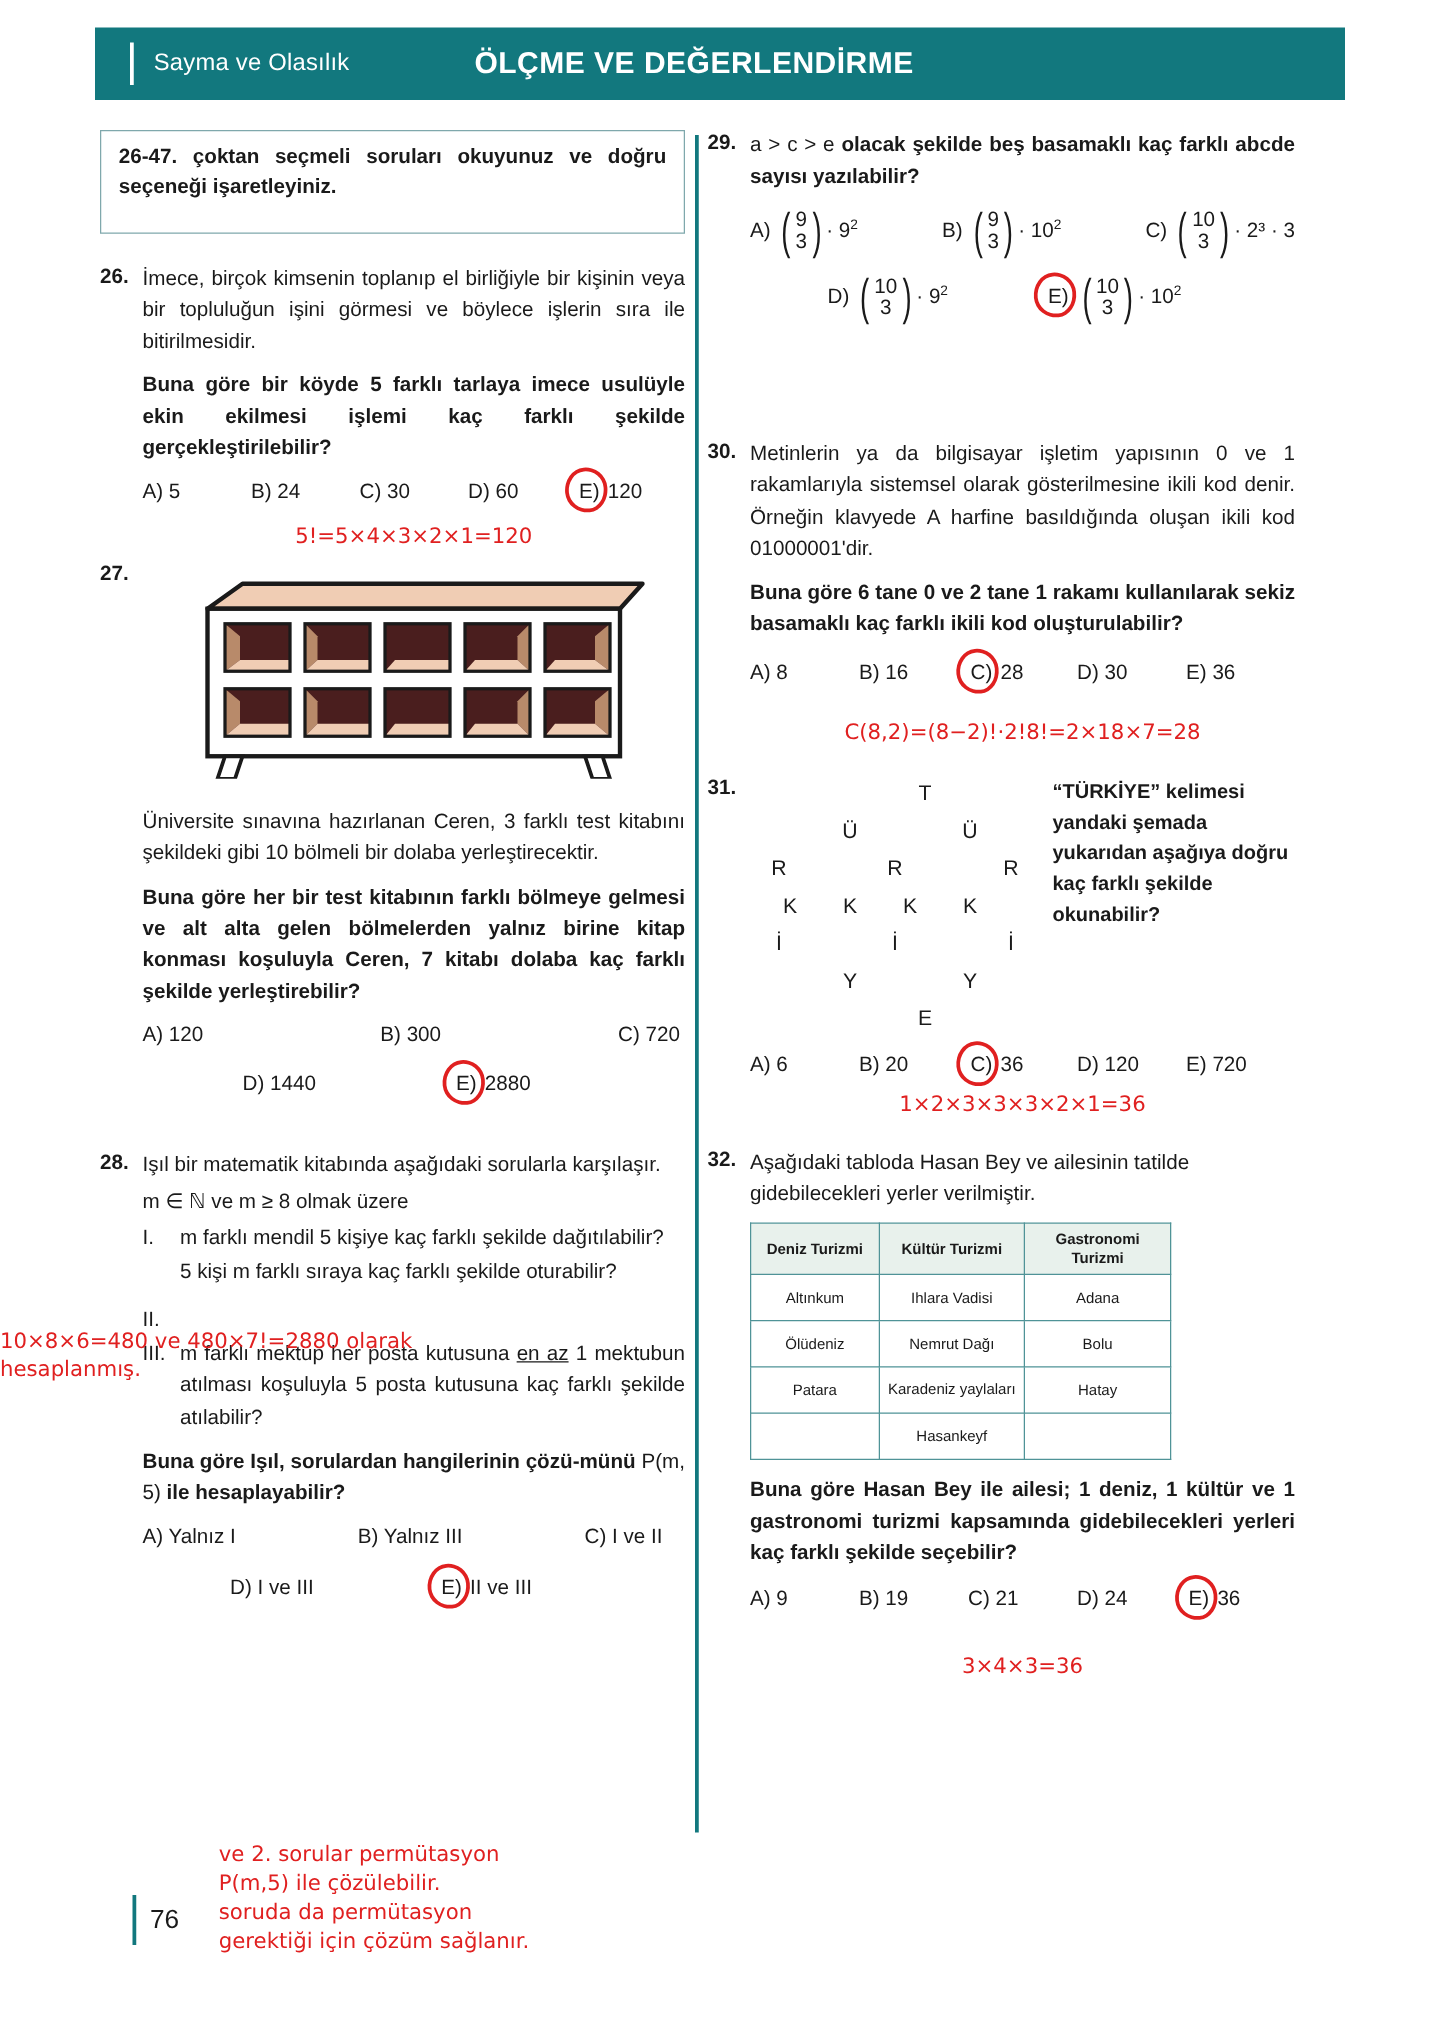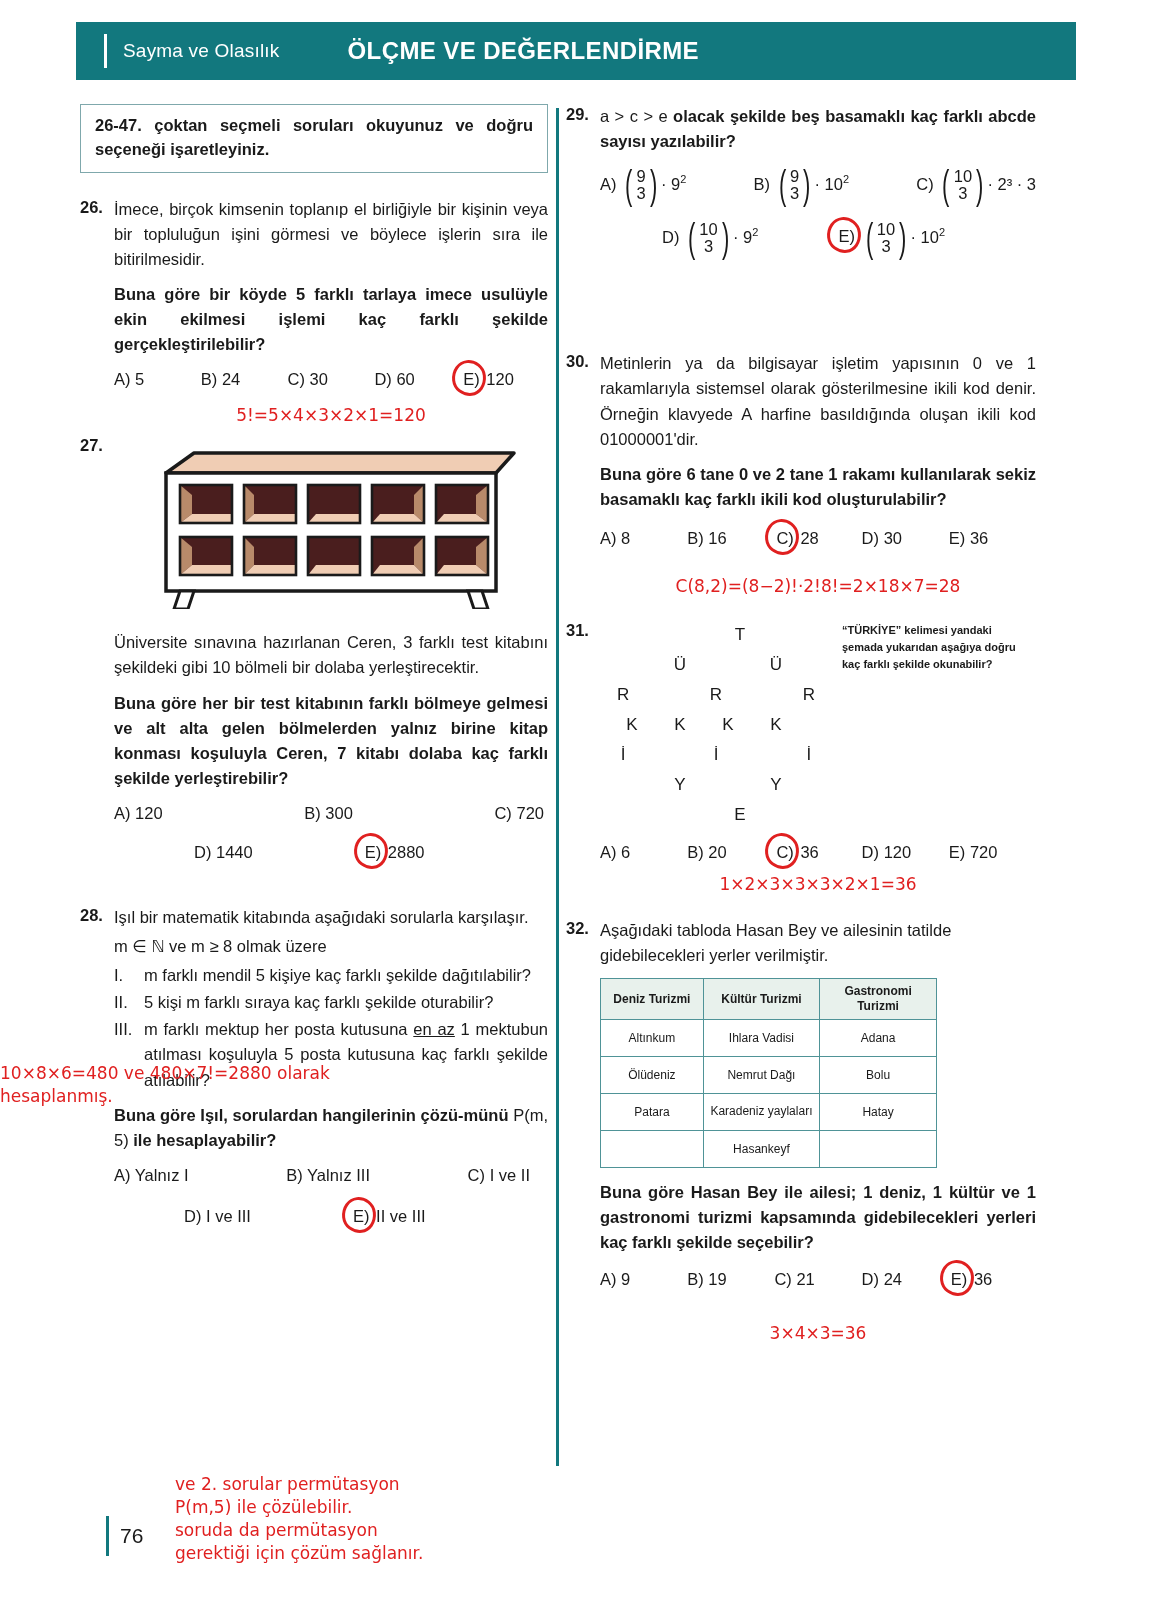--- a/index.html
+++ b/index.html
@@ -15,32 +15,32 @@
   .header{
     position:absolute;left:76px;top:22px;width:1000px;height:58px;
     background:#12787E;display:flex;align-items:center;
   }
   .header-rule{
     width:3px;height:34px;background:#ffffff;margin-left:28px;margin-right:16px;
   }
   .header-sub{color:#ffffff;font-size:19px;letter-spacing:.2px;font-weight:400;text-align:right;}
   .header-title{
     color:#ffffff;font-size:24px;font-weight:700;letter-spacing:.4px;
-    margin-left:68px;
+    margin-left:100px;
   }
   
   .col{position:absolute;top:104px;}
   .col-left{left:80px;width:468px;}
   .col-right{left:566px;width:470px;}
   .col-divider{
     position:absolute;left:556px;top:108px;width:3px;height:1358px;background:#12787E;
   }
   
   .instruction{
-    border:1px solid #7FA8AC;padding:9px 14px 10px 14px;margin-bottom:24px;
+    border:1px solid #7FA8AC;padding:9px 14px 24px 14px;margin-bottom:24px;
     font-size:16.5px;font-weight:700;line-height:1.45;text-align:justify;
   }
   
   .q{display:flex;margin-bottom:6px;}
   .q-num{font-weight:700;font-size:16.5px;width:34px;flex:0 0 34px;padding-top:1px;}
   .q-body{flex:1;font-size:16.5px;line-height:1.52;}
   .p-just{text-align:justify;margin:0 0 10px 0;}
   .p-bold{font-weight:700;text-align:justify;margin:0 0 10px 0;}
   .p-plain{margin:0 0 10px 0;}
   .opts{display:flex;margin:2px 0 4px 0;font-size:16.5px;position:relative;}
@@ -63,21 +63,21 @@
   .binom{display:inline-flex;align-items:center;vertical-align:middle;margin:0 1px;}
   .binom .par{font-size:40px;line-height:0.8;font-weight:300;transform:scaleX(.55);}
   .binom .stack{display:inline-flex;flex-direction:column;align-items:center;
     line-height:1.05;font-size:16.5px;margin:0 1px;}
   sup.ex{font-size:11px;vertical-align:super;}
   
   .pyr{font-size:17px;line-height:1.0;}
   .pyr-row{display:flex;justify-content:center;height:30px;align-items:center;}
   .pyr-cell{width:48px;text-align:center;}
   .q31-flex{display:flex;gap:10px;}
-  .q31-right{font-weight:700;font-size:11px;line-height:1.55;padding-top:2px;width:190px;}
+  .q31-right{font-weight:700;font-size:16px;line-height:1.55;padding-top:2px;width:190px;}
   
   table.tt{border-collapse:collapse;width:337px;margin:4px 0 12px 0;font-size:12px;}
   table.tt th,table.tt td{
     border:1px solid #4F9397;text-align:center;padding:5px 4px;height:26px;
   }
   table.tt th{background:#E8F1EC;font-weight:700;line-height:1.25;}
   table.tt td{background:#ffffff;line-height:1.25;}
   
   .pagenum{position:absolute;left:106px;top:1516px;display:flex;align-items:center;}
   .pagenum .bar{width:3px;height:40px;background:#12787E;margin-right:11px;}
@@ -216,21 +216,21 @@
     <div class="q-num">28.</div>
     <div class="q-body">
       <p class="p-plain" style="margin-bottom:4px;">Işıl bir matematik kitabında aşağıdaki sorularla karşılaşır.</p>
       <p class="p-plain" style="margin-bottom:4px;">m ∈ ℕ ve m ≥ 8  olmak üzere</p>
 
       <div style="display:flex;margin-bottom:2px;">
         <span style="width:30px;flex:0 0 30px;">I.</span>
         <span style="flex:1;text-align:justify;">m farklı mendil 5 kişiye kaç farklı şekilde dağıtılabilir?</span>
       </div>
       <div style="display:flex;margin-bottom:2px;">
-        <span style="width:30px;flex:0 0 30px;">II.</span>
+        <span style="width:30px;flex:0 0 30px;margin-top:39px;">II.</span>
         <span style="flex:1;text-align:justify;">5 kişi m farklı sıraya kaç farklı şekilde oturabilir?</span>
       </div>
       <div style="display:flex;margin-bottom:10px;">
         <span style="width:30px;flex:0 0 30px;">III.</span>
         <span style="flex:1;text-align:justify;">
           <span>m farklı mektup her posta kutusuna </span><u>en az</u><span> 1 mektubun atılması koşuluyla 5 posta kutusuna kaç farklı şekilde atılabilir?</span>
         </span>
       </div>
 
       <p class="p-bold"><span>Buna göre Işıl, sorulardan hangilerinin çözü-münü </span><span style="font-weight:400;">P(m, 5)</span><span> ile hesaplayabilir?</span></p>

